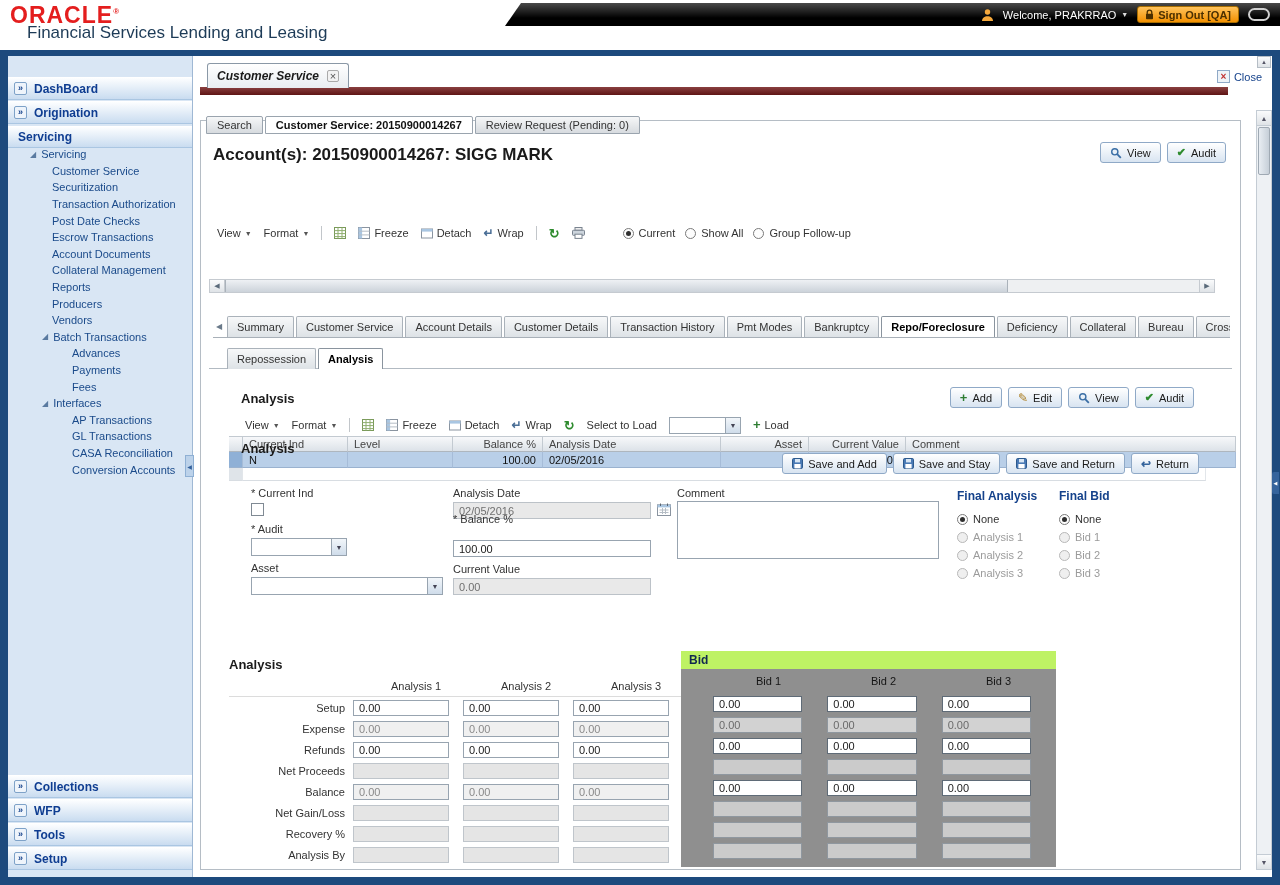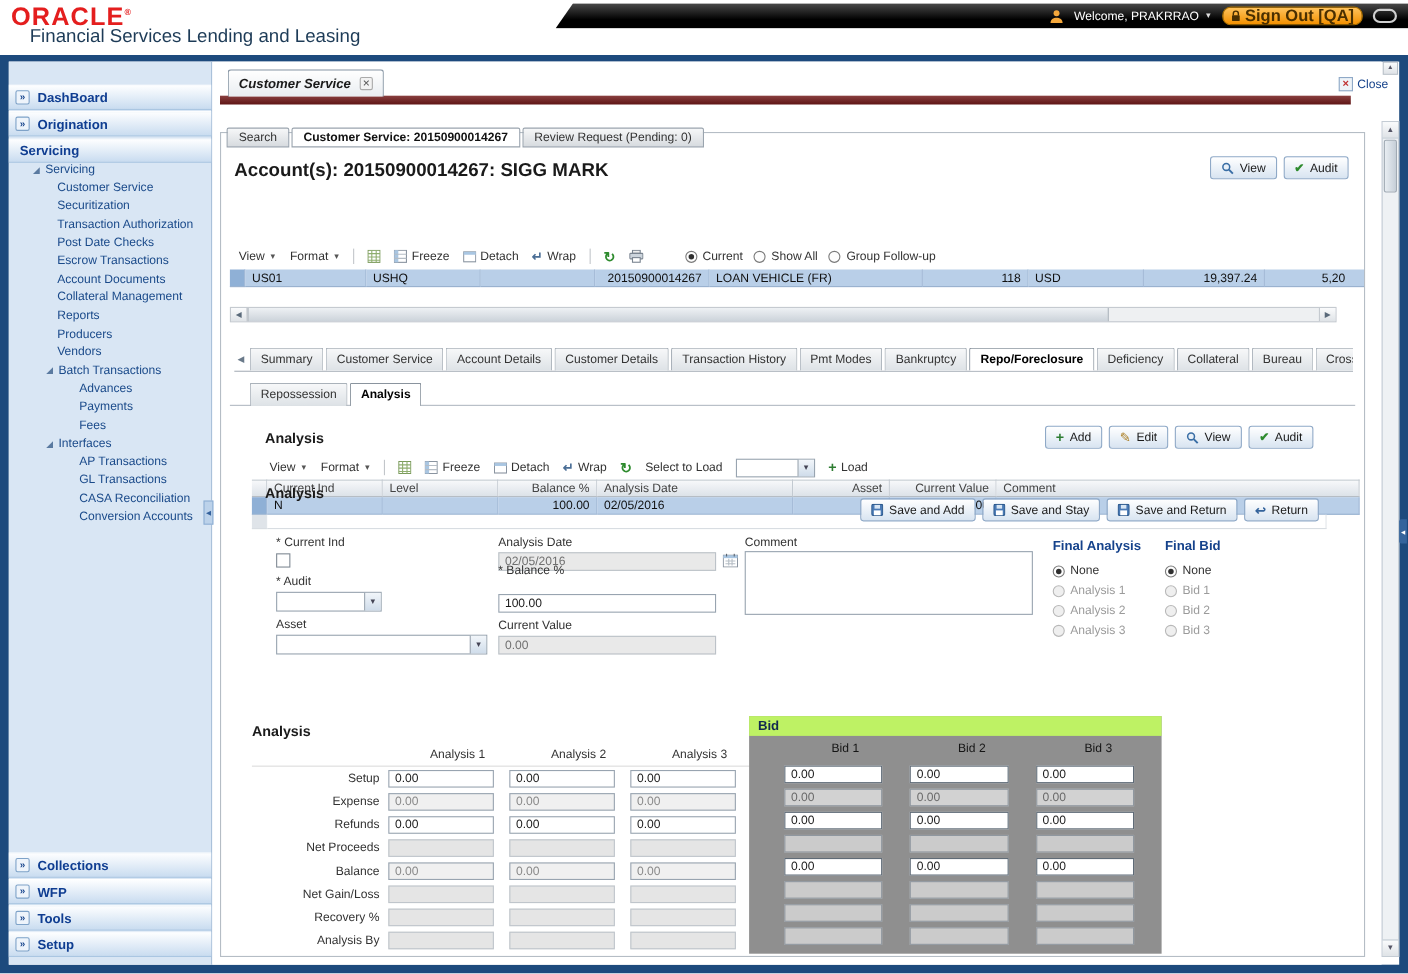--- a/index.html
+++ b/index.html
@@ -8,21 +8,21 @@
 svg{display:block;flex:none}
 
 
 .hdr{position:absolute;left:0;top:0;width:1280px;height:50px;background:#fff}
 .logo{position:absolute;left:10px;top:0;color:#e41e1e;font-size:23px;font-weight:bold;letter-spacing:1px;line-height:24px}
 .logo .reg{font-size:8px;vertical-align:super}
 .app-title{position:absolute;left:27px;top:23px;font-size:17px;color:#1d3b57}
 .topbar{position:absolute;top:3px;left:505px;right:0;height:23px;background:linear-gradient(#4a4a4a,#000 65%);display:flex;align-items:center;justify-content:flex-end;gap:9px;padding-right:10px;clip-path:polygon(16px 0,100% 0,100% 100%,0 100%);color:#fff}
 .welcome{display:inline-flex;align-items:center;gap:5px;font-size:11px;color:#fff}
 .w-car{font-size:7px;color:#ddd}
-.signout{display:inline-flex;align-items:center;gap:4px;height:17px;padding:0 7px;background:linear-gradient(#ffc35c,#f39000);border:1px solid #a86e00;border-radius:8px;color:#4a2f00;font-weight:bold;font-size:15px}
+.signout{display:inline-flex;align-items:center;gap:4px;height:17px;padding:0 7px;background:linear-gradient(#ffc35c,#f39000);border:1px solid #a86e00;border-radius:3px;color:#4a2f00;font-weight:bold;font-size:11px}
 .oval{width:22px;height:13px;border:2px solid #cfcfcf;border-radius:7px}
 
 
 .frame{position:absolute;left:0;top:50px;width:1280px;height:835px;background:#1d4a7d;padding:6px 8px 8px}
 .inner{position:relative;width:100%;height:100%;background:#fff}
 .panel-handle{position:absolute;right:1px;top:422px;width:7px;height:22px;background:#35649c;color:#fff;font-size:5px;display:flex;align-items:center;justify-content:center;border-radius:2px 0 0 2px}
 
 
 .sidebar{position:absolute;left:0;top:0;width:185px;height:100%;background:#d9e6f4;border-right:1px solid #9fb8d4}
 .side-top{position:absolute;top:21px;left:0;right:0}
@@ -393,32 +393,20 @@
                 <span>Show All</span>
               </label>
               <label class="opt">
                 <span class="rad"></span>
                 <span>Group Follow-up</span>
               </label>
           </span>
         </div>
 
         <div class="grid acct-grid">
-          <div class="g-row g-sel">
-            <div class="gc gut"></div>
-            <div class="gc w-co">US01</div>
-            <div class="gc w-br">USHQ</div>
-            <div class="gc w-su"></div>
-            <div class="gc w-ac num">20150900014267</div>
-            <div class="gc w-pr">LOAN VEHICLE (FR)</div>
-            <div class="gc w-dpd num">118</div>
-            <div class="gc w-cur">USD</div>
-            <div class="gc w-po num">19,397.24</div>
-            <div class="gc w-amt amt-val">5,20</div>
-          </div>
         </div>
 
         <div class="hscroll">
           <span class="hs-btn l">◀</span>
           <span class="hs-thumb"></span>
           <span class="hs-track"></span>
           <span class="hs-btn r">▶</span>
         </div>
 
         <div class="dtabs">

